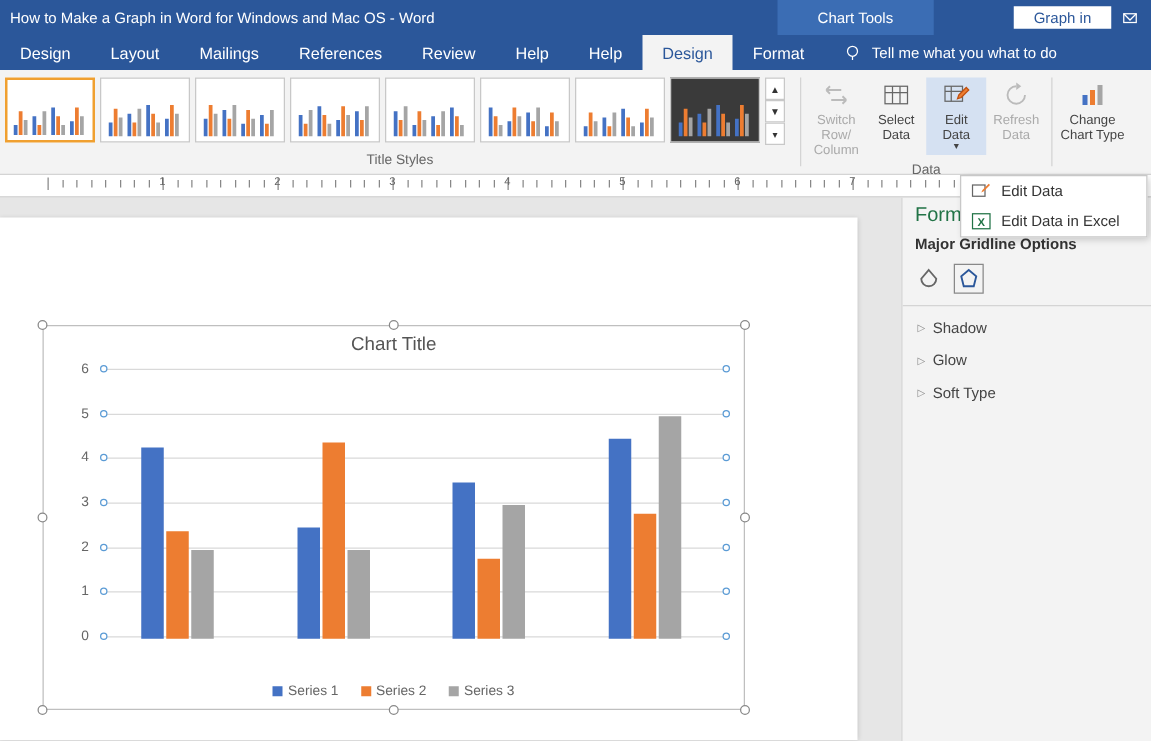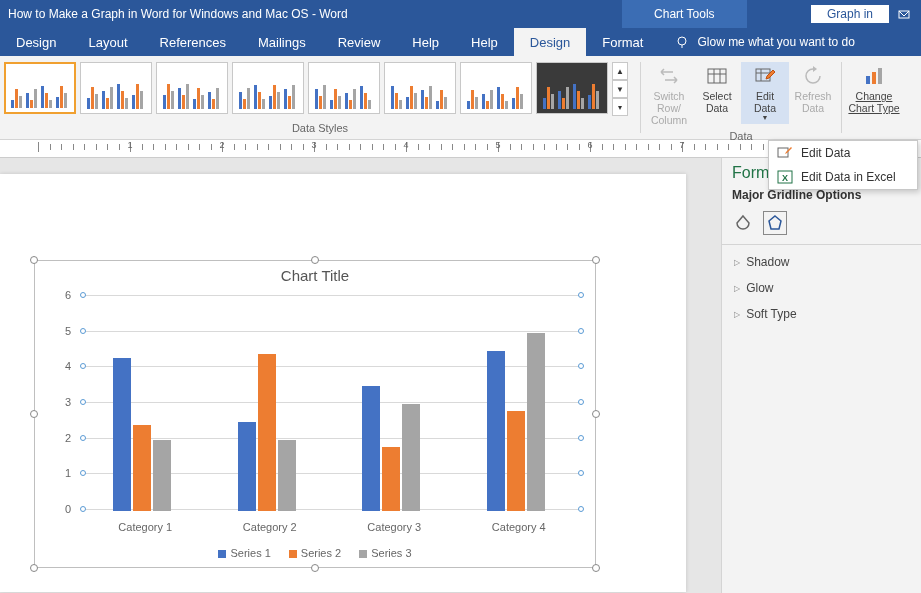--- a/index.html
+++ b/index.html
@@ -100,35 +100,35 @@
           <rect x="2" y="4" width="10" height="7" fill="none" stroke="#fff" stroke-width="1"></rect>
           <path d="M2 4 L7 9 L12 4" stroke="#fff" fill="none"></path>
         </svg>
     </div>
   </div>
 </div>
 
 <div class="tabs">
   <div class="tab">Design</div>
   <div class="tab">Layout</div>
+  <div class="tab">Mailings</div>
   <div class="tab">References</div>
-  <div class="tab">Mailings</div>
   <div class="tab">Review</div>
   <div class="tab">Help</div>
   <div class="tab">Help</div>
   <div class="tab active">Design</div>
   <div class="tab">Format</div>
   <div class="tellme">
     <span class="bulb">
       <svg width="14" height="14" viewBox="0 0 14 14">
           <circle cx="7" cy="6" r="4" fill="none" stroke="#fff"></circle>
           <line x1="7" y1="10" x2="7" y2="13" stroke="#fff"></line>
         </svg>
     </span>
-    <span>Glow me what you want to do</span>
+    <span>Tell me what you what to do</span>
   </div>
 </div>
 
 <div class="ribbon">
   <div class="styles-gallery">
     <div class="gallery-row">
       <div id="gal" style="display:flex;gap:4px;">
           <div class="style-thumb selected">
             <div class="mini-bar" style="background: rgb(68, 114, 196); height: 8px;"></div>
             <div class="mini-bar" style="background: rgb(237, 125, 49); height: 19px;"></div>
@@ -273,21 +273,21 @@
             <div class="mini-bar" style="background: rgb(165, 165, 165); height: 18px;"></div>
             <div style="width: 2px;"></div>
           </div>
         </div>
       <div class="gallery-scroll">
         <div class="gallery-scroll-btn">▲</div>
         <div class="gallery-scroll-btn">▼</div>
         <div class="gallery-scroll-btn">▾</div>
       </div>
     </div>
-    <div class="group-label">Data Styles</div>
+    <div class="group-label">Title Styles</div>
   </div>
 
   <div class="ribbon-sep"></div>
 
   <div class="ribbon-group" style="position:relative;">
     <div style="display:flex;">
       <div class="rbtn disabled">
         <span class="ico">
             <svg width="24" height="24" viewBox="0 0 24 24">
               <path d="M4 8h12 M4 8l3-3 M4 8l3 3 M20 16H8 M20 16l-3-3 M20 16l-3 3" stroke="#bbb" fill="none" stroke-width="1.5"></path>
@@ -331,21 +331,21 @@
         <span style="white-space:pre-line;">Refresh
 Data</span>
       </div>
     </div>
     <div class="group-label">Data</div>
   </div>
 
   <div class="ribbon-sep"></div>
 
   <div class="ribbon-group">
-    <div class="rbtn" style="width:56px;text-decoration:underline;">
+    <div class="rbtn" style="width:56px;">
       <span class="ico">
           <svg width="24" height="24" viewBox="0 0 24 24">
             <rect x="4" y="12" width="4" height="8" fill="#4472c4"></rect>
             <rect x="10" y="8" width="4" height="12" fill="#ed7d31"></rect>
             <rect x="16" y="4" width="4" height="16" fill="#a5a5a5"></rect>
           </svg>
         </span>
       <span style="white-space:pre-line;">Change
 Chart Type</span>
     </div>
@@ -505,26 +505,20 @@
             <div class="bar" style="background: rgb(68, 114, 196); height: 124.833px;"></div>
             <div class="bar" style="background: rgb(237, 125, 49); height: 64.2px;"></div>
             <div class="bar" style="background: rgb(165, 165, 165); height: 107px;"></div>
           </div>
           <div class="cat-group" style="left: 403.75px;">
             <div class="bar" style="background: rgb(68, 114, 196); height: 160.5px;"></div>
             <div class="bar" style="background: rgb(237, 125, 49); height: 99.8667px;"></div>
             <div class="bar" style="background: rgb(165, 165, 165); height: 178.333px;"></div>
           </div>
         </div>
-      <div class="xlabel-row" id="xlabels">
-          <div class="xcat">Category 1</div>
-          <div class="xcat">Category 2</div>
-          <div class="xcat">Category 3</div>
-          <div class="xcat">Category 4</div>
-        </div>
       <div class="legend" id="legend">
           <span><span class="lg-sw" style="background: rgb(68, 114, 196);"></span>Series 1</span>
           <span><span class="lg-sw" style="background: rgb(237, 125, 49);"></span>Series 2</span>
           <span><span class="lg-sw" style="background: rgb(165, 165, 165);"></span>Series 3</span>
         </div>
     </div>
   </div>
 
   <div class="format-pane">
     <div class="fp-title">Format Major Gridlines</div>

